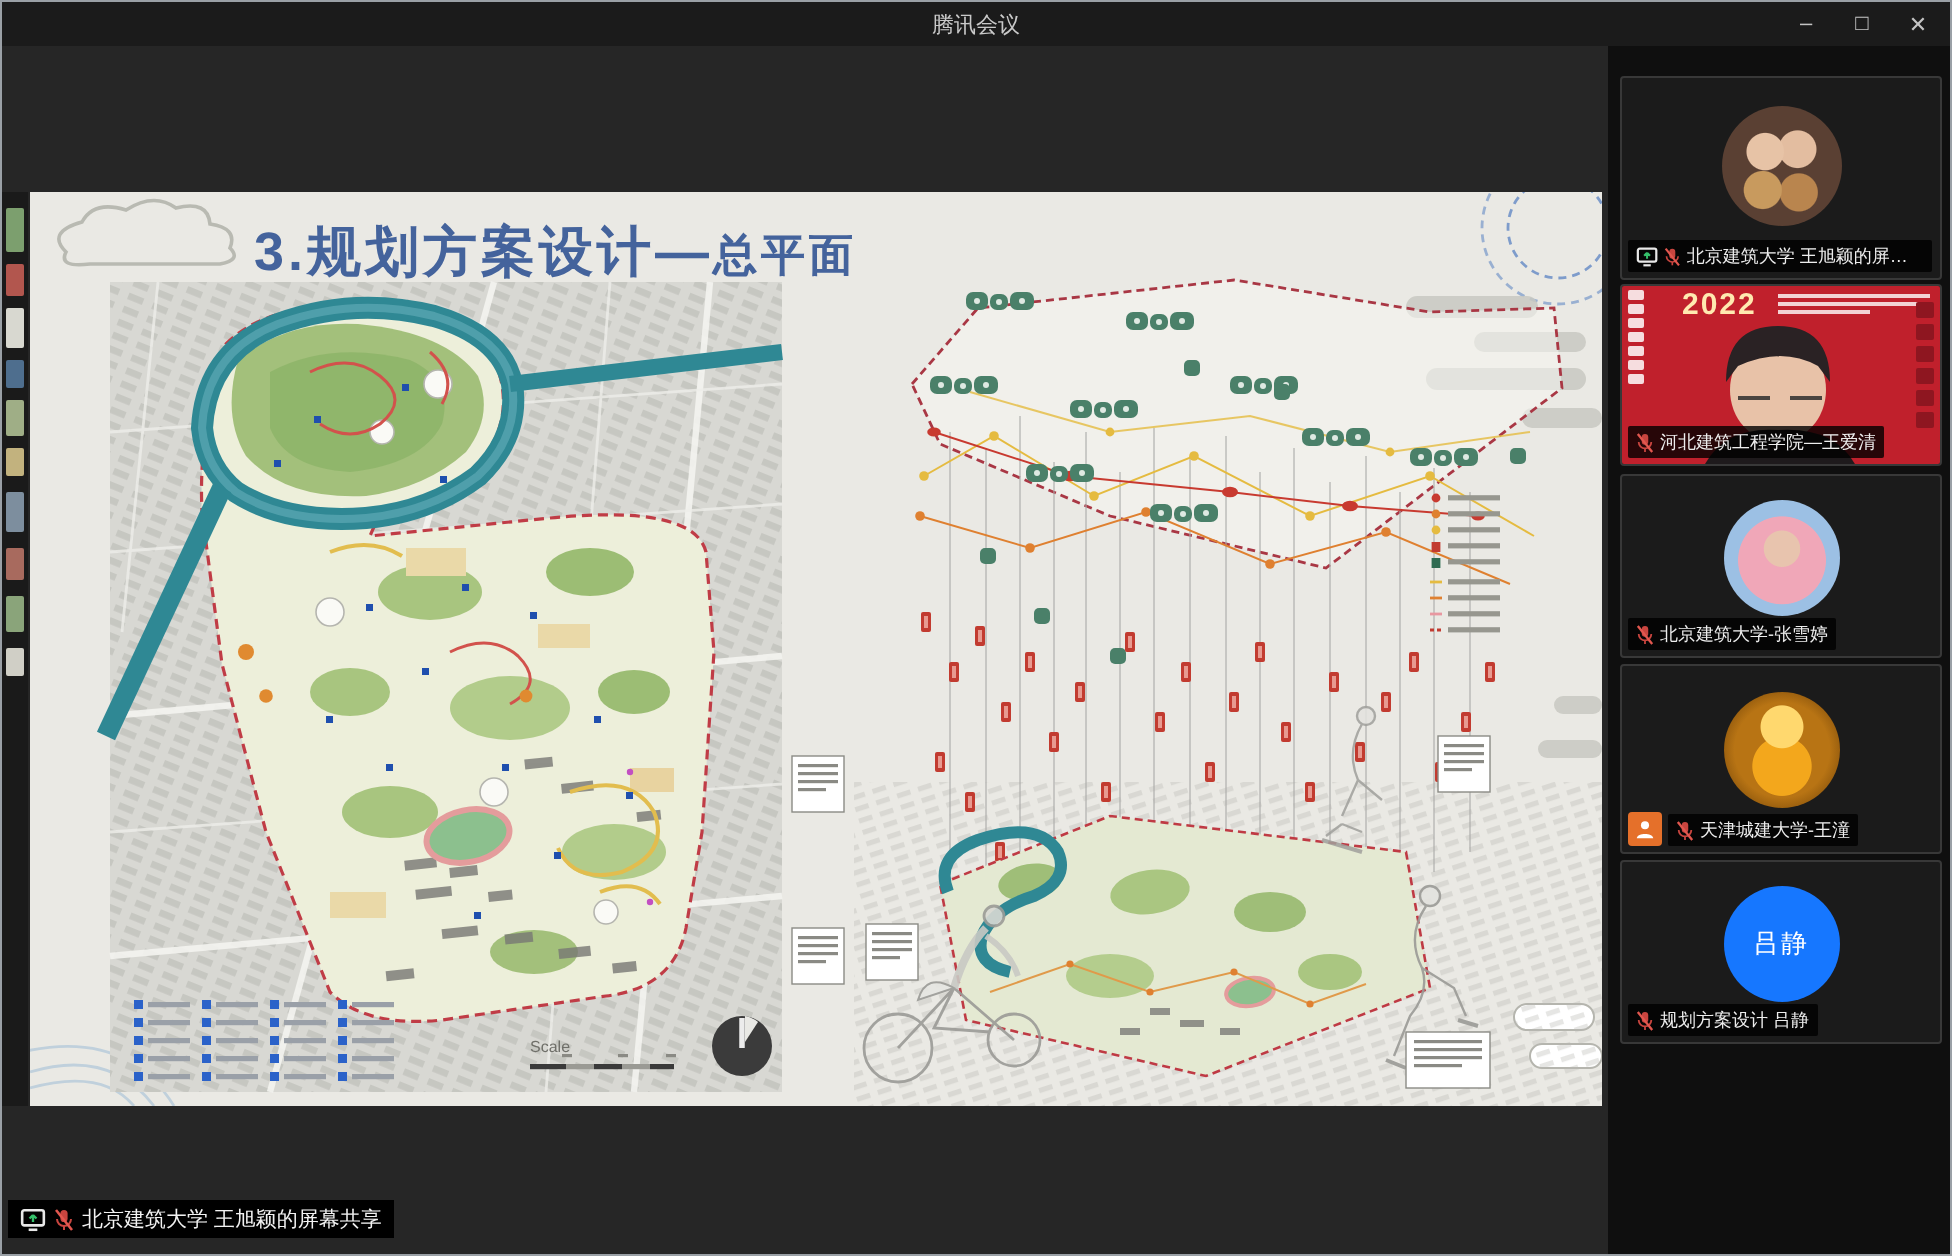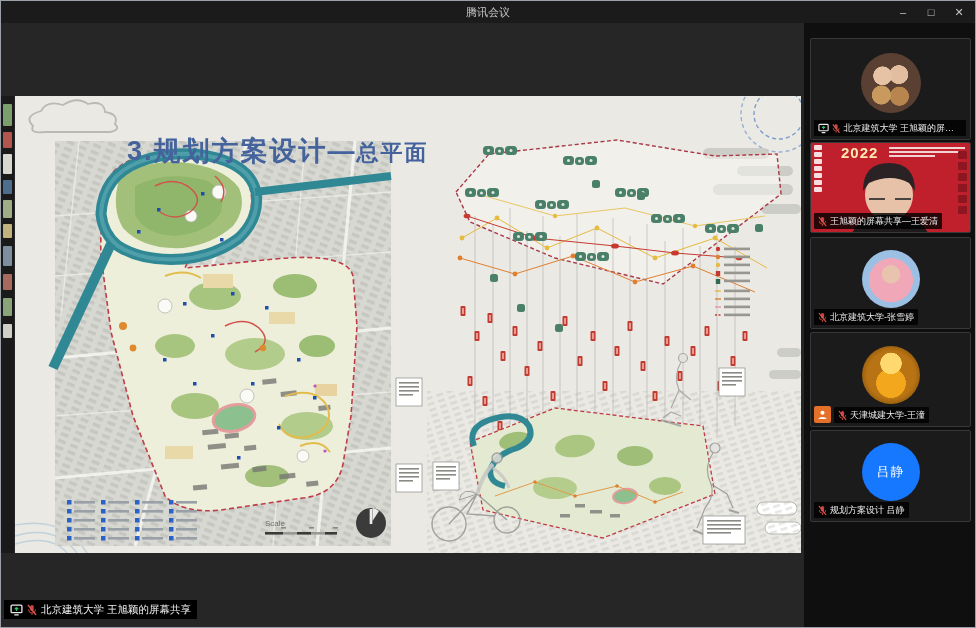--- a/index.html
+++ b/index.html
@@ -12,21 +12,21 @@
   .win-controls{position:absolute;right:2px;top:0;height:22px;display:flex;}
   .win-btn{width:28px;height:22px;display:flex;align-items:center;justify-content:center;color:#c4c4c4;font-size:11px;cursor:default;}
   
   .main{position:absolute;left:0;top:22px;width:803px;height:606px;background:#262626;}
   .recording{position:absolute;left:24px;top:28px;display:flex;align-items:center;gap:6px;margin-top:44px;}
   .recording .txt{font-size:10px;color:#b3a9a7;}
   .filmstrip{position:absolute;left:0;top:73px;width:13px;height:457px;background:#1a1a1a;overflow:hidden;}
   .filmstrip i{position:absolute;left:2px;width:9px;border-radius:1px;display:block;}
   .slide{position:absolute;left:14px;top:73px;width:786px;height:457px;background:#eae9e4;overflow:hidden;}
   .slide-svg{position:absolute;left:0;top:0;}
-  .slide-title{position:absolute;left:112px;top:12px;color:#44639c;font-weight:bold;letter-spacing:2px;white-space:nowrap;z-index:5;margin-top:25px;}
+  .slide-title{position:absolute;left:112px;top:12px;color:#44639c;font-weight:bold;letter-spacing:2px;white-space:nowrap;z-index:5;}
   .slide-title .t1{font-size:27px;}
   .slide-title .t2{font-size:22px;}
   .share-banner{position:absolute;left:3px;top:577px;height:19px;background:#000;display:flex;align-items:center;gap:4px;padding:0 6px;z-index:6;}
   .share-banner .txt{font-size:10.5px;color:#f2f2f2;white-space:nowrap;}
   
   .sidebar{position:absolute;left:803px;top:22px;width:173px;height:606px;background:#0f0f0f;}
   .tile{position:absolute;left:6px;width:161px;background:#1b1b1b;border:1px solid #383838;border-radius:2px;overflow:hidden;}
   .avatar{position:absolute;left:50%;transform:translateX(-50%);border-radius:50%;}
   .av-photo1{background:
      radial-gradient(circle at 36% 38%,#e7c3a6 0 17%,transparent 18%),
@@ -560,21 +560,21 @@
           <path d="M40,92 Q50,70 78,72 Q108,70 118,92 Z" fill="#1e1a1c"></path>
         </svg>
       </div>
       <div class="label-bar">
         <svg width="9" height="11" viewBox="0 0 10 12">
           <rect x="3.2" y="1" width="3.6" height="6" rx="1.8" fill="#c9453f"></rect>
           <path d="M1.5 5.5a3.5 3.5 0 0 0 7 0" fill="none" stroke="#c9453f" stroke-width="1"></path>
           <line x1="5" y1="9" x2="5" y2="11" stroke="#c9453f" stroke-width="1"></line>
           <line x1="1" y1="1" x2="9" y2="11" stroke="#e2574f" stroke-width="1.3"></line>
         </svg>
-        <span class="txt">王旭颖的屏幕共享—王爱清</span>
+        <span class="txt">河北建筑工程学院—王爱清</span>
       </div>
     </div>
 
     <div class="tile" style="top:214px;height:92px;text-decoration:underline;">
       <div class="avatar av-photo3" style="width:58px;height:58px;top:12px;"></div>
       <div class="label-bar">
         <svg width="9" height="11" viewBox="0 0 10 12">
           <rect x="3.2" y="1" width="3.6" height="6" rx="1.8" fill="#c9453f"></rect>
           <path d="M1.5 5.5a3.5 3.5 0 0 0 7 0" fill="none" stroke="#c9453f" stroke-width="1"></path>
           <line x1="5" y1="9" x2="5" y2="11" stroke="#c9453f" stroke-width="1"></line>

